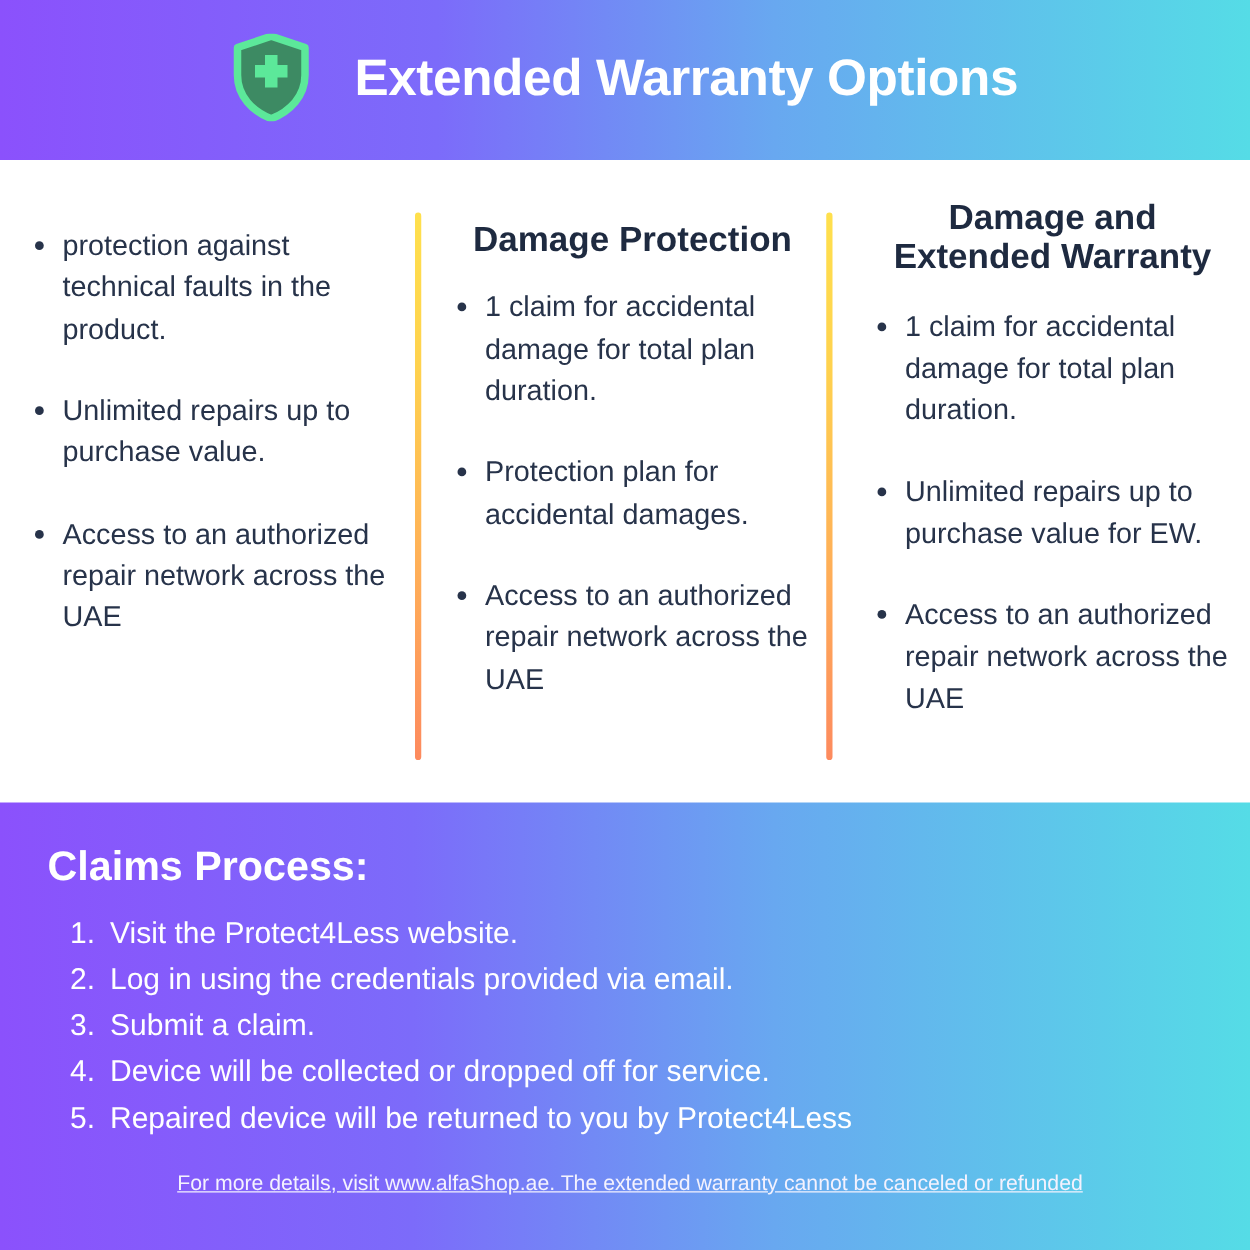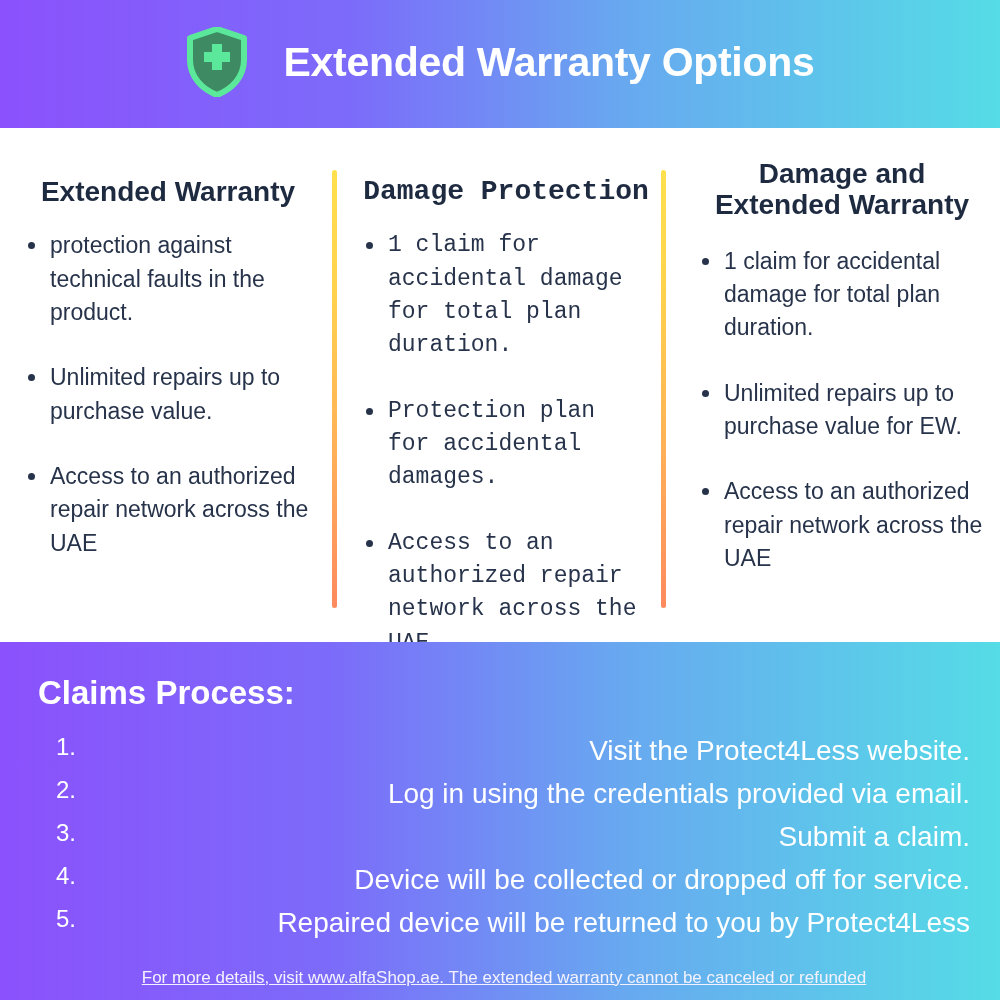--- a/index.html
+++ b/index.html
@@ -59,21 +59,21 @@
     padding: 0;
   }
 
   .col {
     position: relative;
     flex: 1 1 0;
     padding: 30px 22px 0 22px;
     min-width: 0;
   }
   .col-1 { padding-left: 24px; padding-right: 20px; }
-  .col-2 { padding-left: 30px; padding-right: 18px; font-family: Liberation Mono, monospace; }
+  .col-2 { padding-left: 30px; padding-right: 18px; }
   .col-3 { padding-left: 30px; padding-right: 14px; }
 
   .divider {
     position: absolute;
     top: 42px;
     width: 5px;
     height: 438px;
     border-radius: 3px;
     background: linear-gradient(180deg, #FFE04D 0%, #FFD24E 28%, #FFAE58 66%, #FD8A5E 100%);
   }
@@ -136,25 +136,24 @@
 
   .claims-list {
     list-style: none;
     counter-reset: step;
     margin-left: 18px;
   }
 
   .claims-item {
     counter-increment: step;
     color: #ffffff;
-    font-size: 28px;
+    font-size: 24px;
     line-height: 1.54;
     padding-left: 32px;
     position: relative;
-    text-align: right;
   }
   .claims-item::before {
     content: counter(step) ".";
     position: absolute;
     left: 0;
     top: 0;
     width: 28px;
     text-align: left;
     color: #ffffff;
     font-size: 24px;
@@ -184,21 +183,20 @@
     </span>
     <div class="header-title">Extended Warranty Options</div>
   </div>
 
   <div class="columns">
 
     <div class="divider divider-1"></div>
     <div class="divider divider-2"></div>
 
     <div class="col col-1">
-      <div class="col-title">Extended Warranty</div>
       <ul class="bullets">
         <li class="bullet">protection against technical faults in the product.</li>
         <li class="bullet">Unlimited repairs up to purchase value.</li>
         <li class="bullet">Access to an authorized repair network across the UAE</li>
       </ul>
     </div>
 
     <div class="col col-2">
       <div class="col-title">Damage Protection</div>
       <ul class="bullets">

